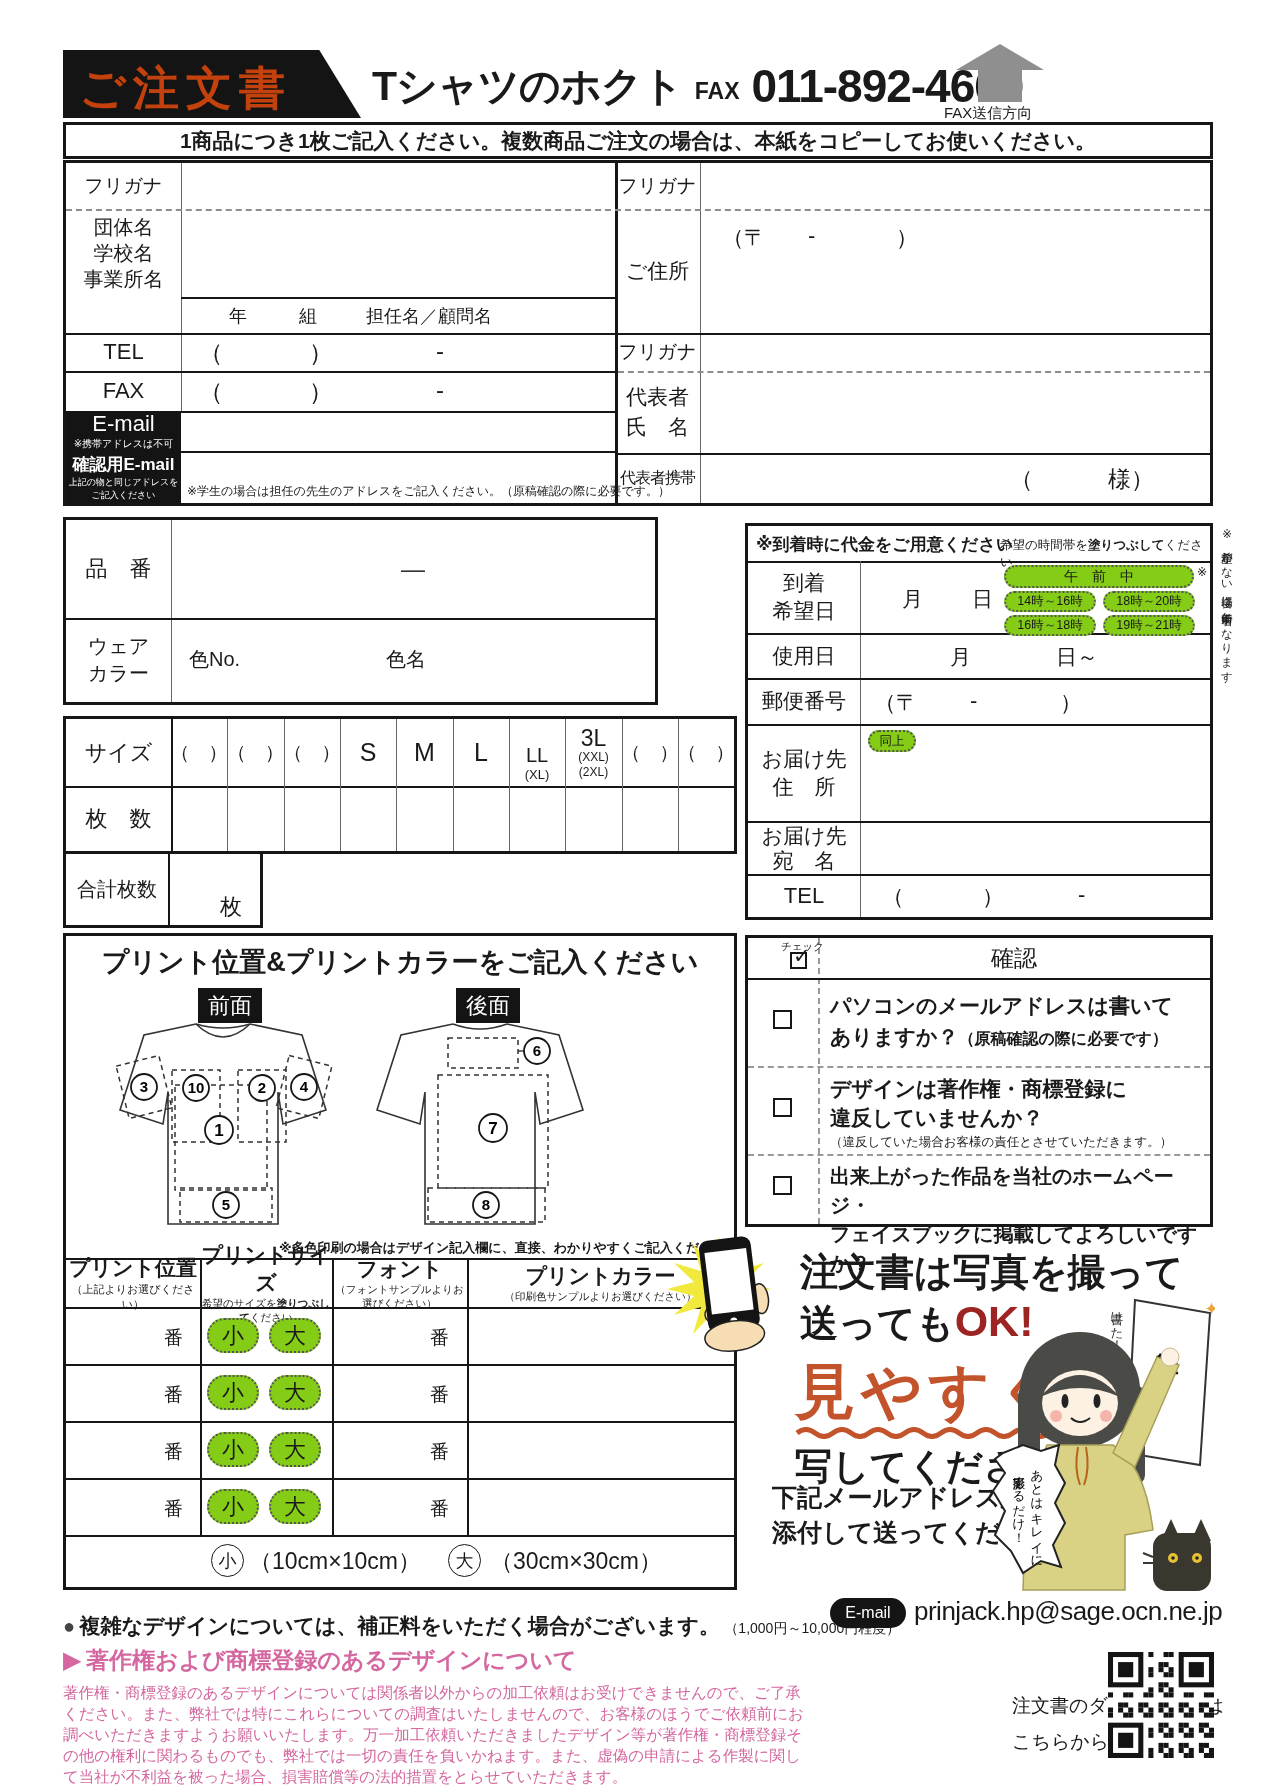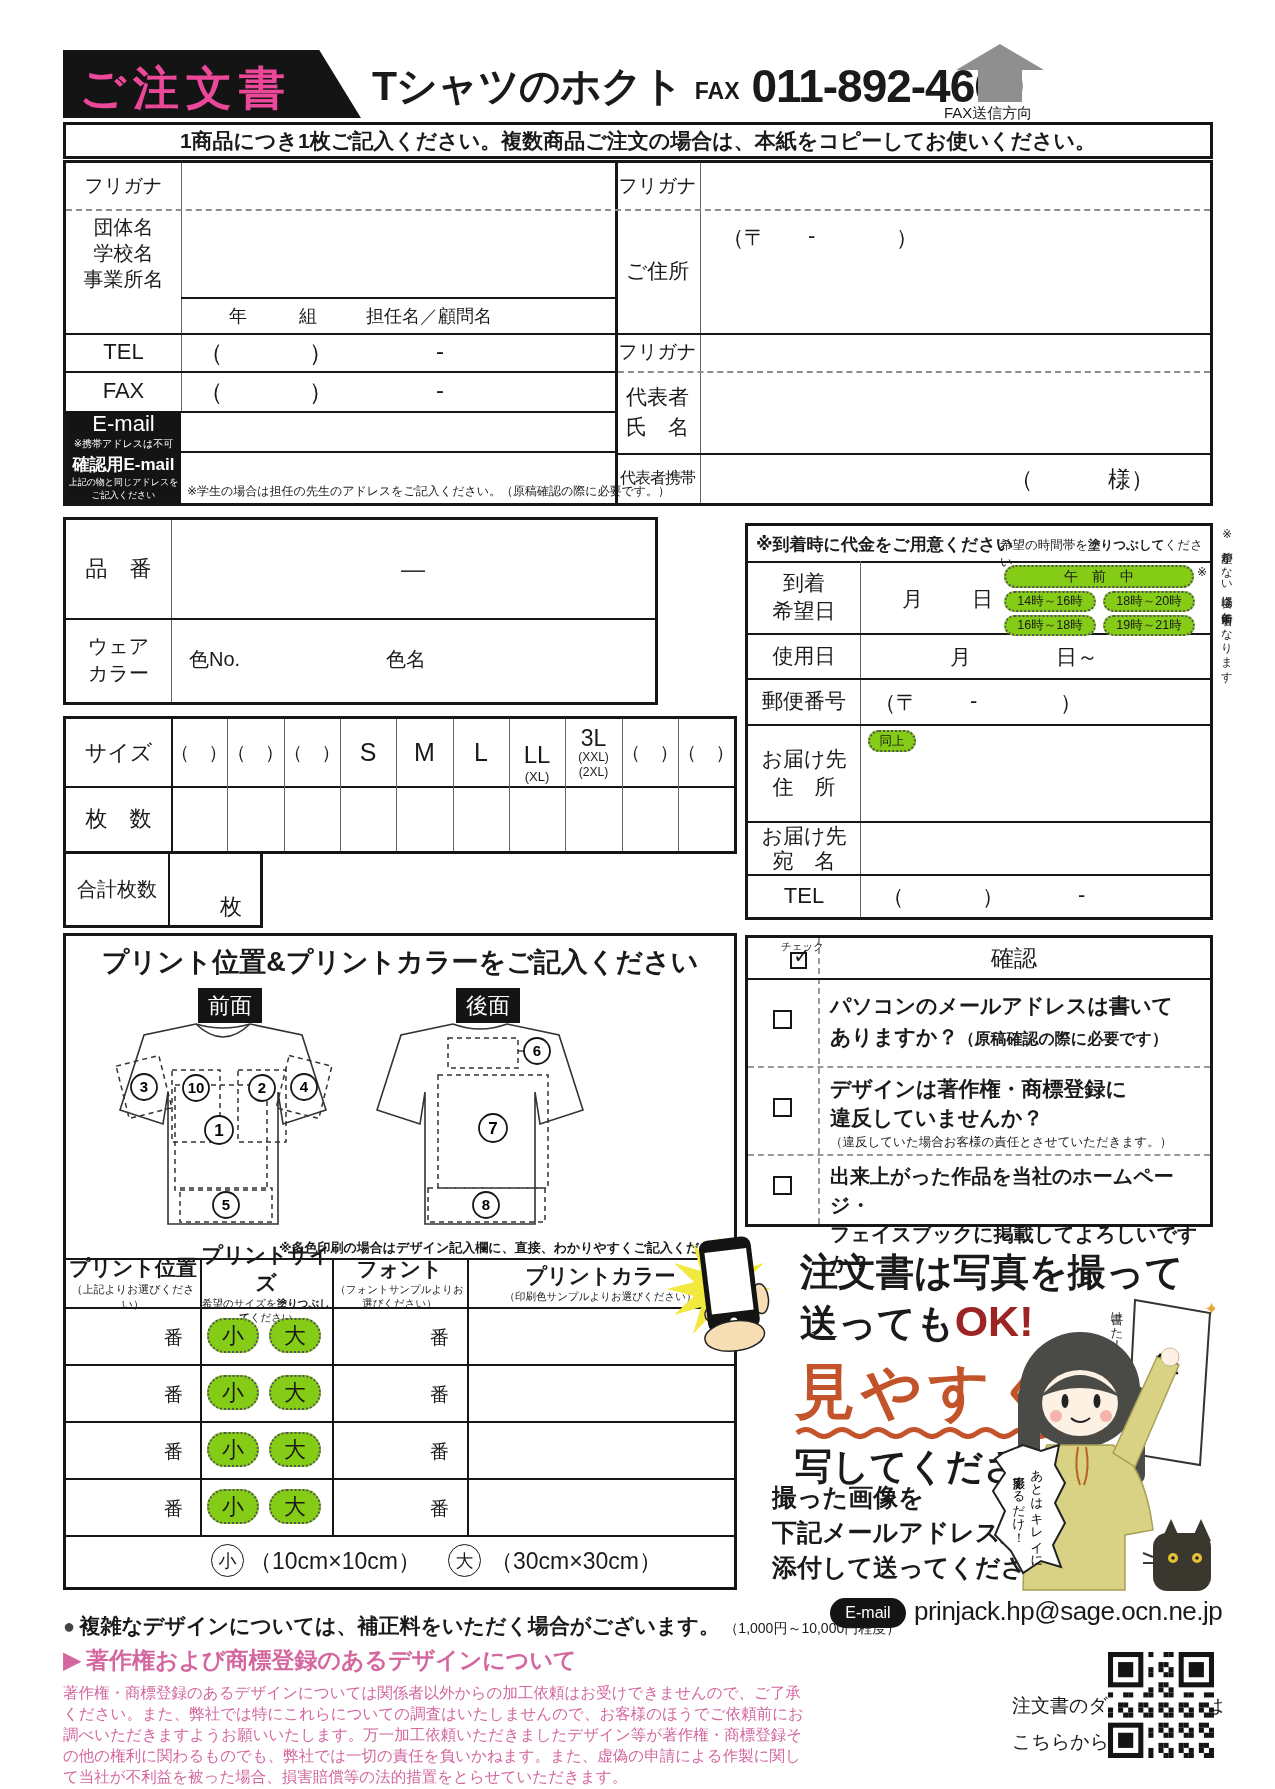--- a/index.html
+++ b/index.html
@@ -23,21 +23,21 @@
 .b9{font-weight:900}
 .pink{color:#d4679f}
 svg text{font-family:"Liberation Sans","DejaVu Sans",sans-serif}
 </style>
 </head>
 <body>
 
 <div class="page">
 
   <div class="abs" style="left:63px;top:50px;width:298px;height:68px;background:#141414;clip-path:polygon(0 0,86% 0,100% 100%,0 100%);">
-    <span class="abs" style="left:16px;top:8px;color:#ec4899;font-size:46px;font-weight:900;letter-spacing:7px;">ご注文書</span>
+    <span class="abs" style="left:16px;top:8px;color:#c2410c;font-size:46px;font-weight:900;letter-spacing:7px;">ご注文書</span>
   </div>
   <div class="abs" style="left:372px;top:54px;height:64px;display:flex;align-items:center;gap:12px;">
     <span style="font-size:41px;font-weight:700;letter-spacing:-1px;">Tシャツのホクト</span>
     <span style="font-size:23px;font-weight:900;margin-top:10px;">FAX</span>
     <span style="font-size:46px;font-weight:900;letter-spacing:-1px;">011-892-4660</span>
   </div>
   <svg class="abs" style="left:948px;top:44px;" width="104" height="58" viewBox="0 0 104 58">
     <polygon points="30,58 30,26 8,26 52,0 96,26 74,26 74,58" fill="#8f8f8f"></polygon>
   </svg>
   <div class="abs" style="left:944px;top:104px;font-size:15px;">FAX送信方向</div>
@@ -182,21 +182,21 @@
     <div class="abs c" style="left:274px;top:0;width:56px;height:67px;font-size:25px;">
         <span>S</span>
       </div>
     <div class="abs c" style="left:330px;top:0;width:57px;height:67px;font-size:25px;">
         <span>M</span>
       </div>
     <div class="abs c" style="left:387px;top:0;width:56px;height:67px;font-size:25px;">
         <span>L</span>
       </div>
     <div class="abs col" style="left:443px;top:0;width:56px;height:67px;">
-      <span style="font-size:24px;margin-top:20px;">LL</span>
+      <span style="font-size:20px;margin-top:20px;">LL</span>
       <span style="font-size:13px;">(XL)</span>
       </div>
     <div class="abs col" style="left:499px;top:0;width:57px;height:67px;line-height:15px;">
       <span style="font-size:23px;line-height:24px;">3L</span>
       <span style="font-size:12px;">(XXL)</span>
       <span style="font-size:12px;">(2XL)</span>
       </div>
     <div class="abs c" style="left:556px;top:0;width:56px;height:67px;font-size:19px;">
         <span>（　）</span>
       </div>
@@ -506,21 +506,20 @@
   <div class="abs" style="left:800px;top:1247px;font-size:38px;font-weight:900;">注文書は写真を撮って</div>
   <div class="abs" style="left:800px;top:1297px;font-size:38px;font-weight:900;">
     <span>送っても</span><span style="color:#9c2422;font-size:43px;">OK!</span>
   </div>
   <div class="abs" style="left:795px;top:1352px;font-size:60px;font-weight:900;color:#c2532a;letter-spacing:6px;">見やすく</div>
   <svg class="abs" style="left:795px;top:1425px;" width="292" height="14" viewBox="0 0 292 14">
     <path d="M2,8 Q11,1 20,8 T38,8 T56,8 T74,8 T92,8 T110,8 T128,8 T146,8 T164,8 T182,8 T200,8 T218,8 T236,8 T254,8 T272,8 T290,8" stroke="#c2532a" stroke-width="5" fill="none"></path>
   </svg>
   <div class="abs" style="left:795px;top:1442px;font-size:37px;font-weight:900;">写してください</div>
   <div class="abs" style="left:772px;top:1480px;font-size:25px;font-weight:800;line-height:35px;">
-    <div>撮った画像を</div>
     <div>下記メールアドレス宛に</div>
     <div>添付して送ってください</div>
   </div>
   <div class="abs c" style="left:830px;top:1598px;width:76px;height:30px;background:#141414;border-radius:16px;">
     <span style="color:#fff;font-size:16px;">E-mail</span>
     </div>
   <div class="abs" style="left:914px;top:1596px;font-size:26px;font-weight:400;letter-spacing:-0.5px;">prinjack.hp@sage.ocn.ne.jp</div>
 
   <svg class="abs" style="left:985px;top:1295px;" width="230" height="298" viewBox="0 0 230 298">
     <polygon points="150,5 225,18 215,170 142,158" fill="#fff" stroke="#333" stroke-width="2"></polygon>

